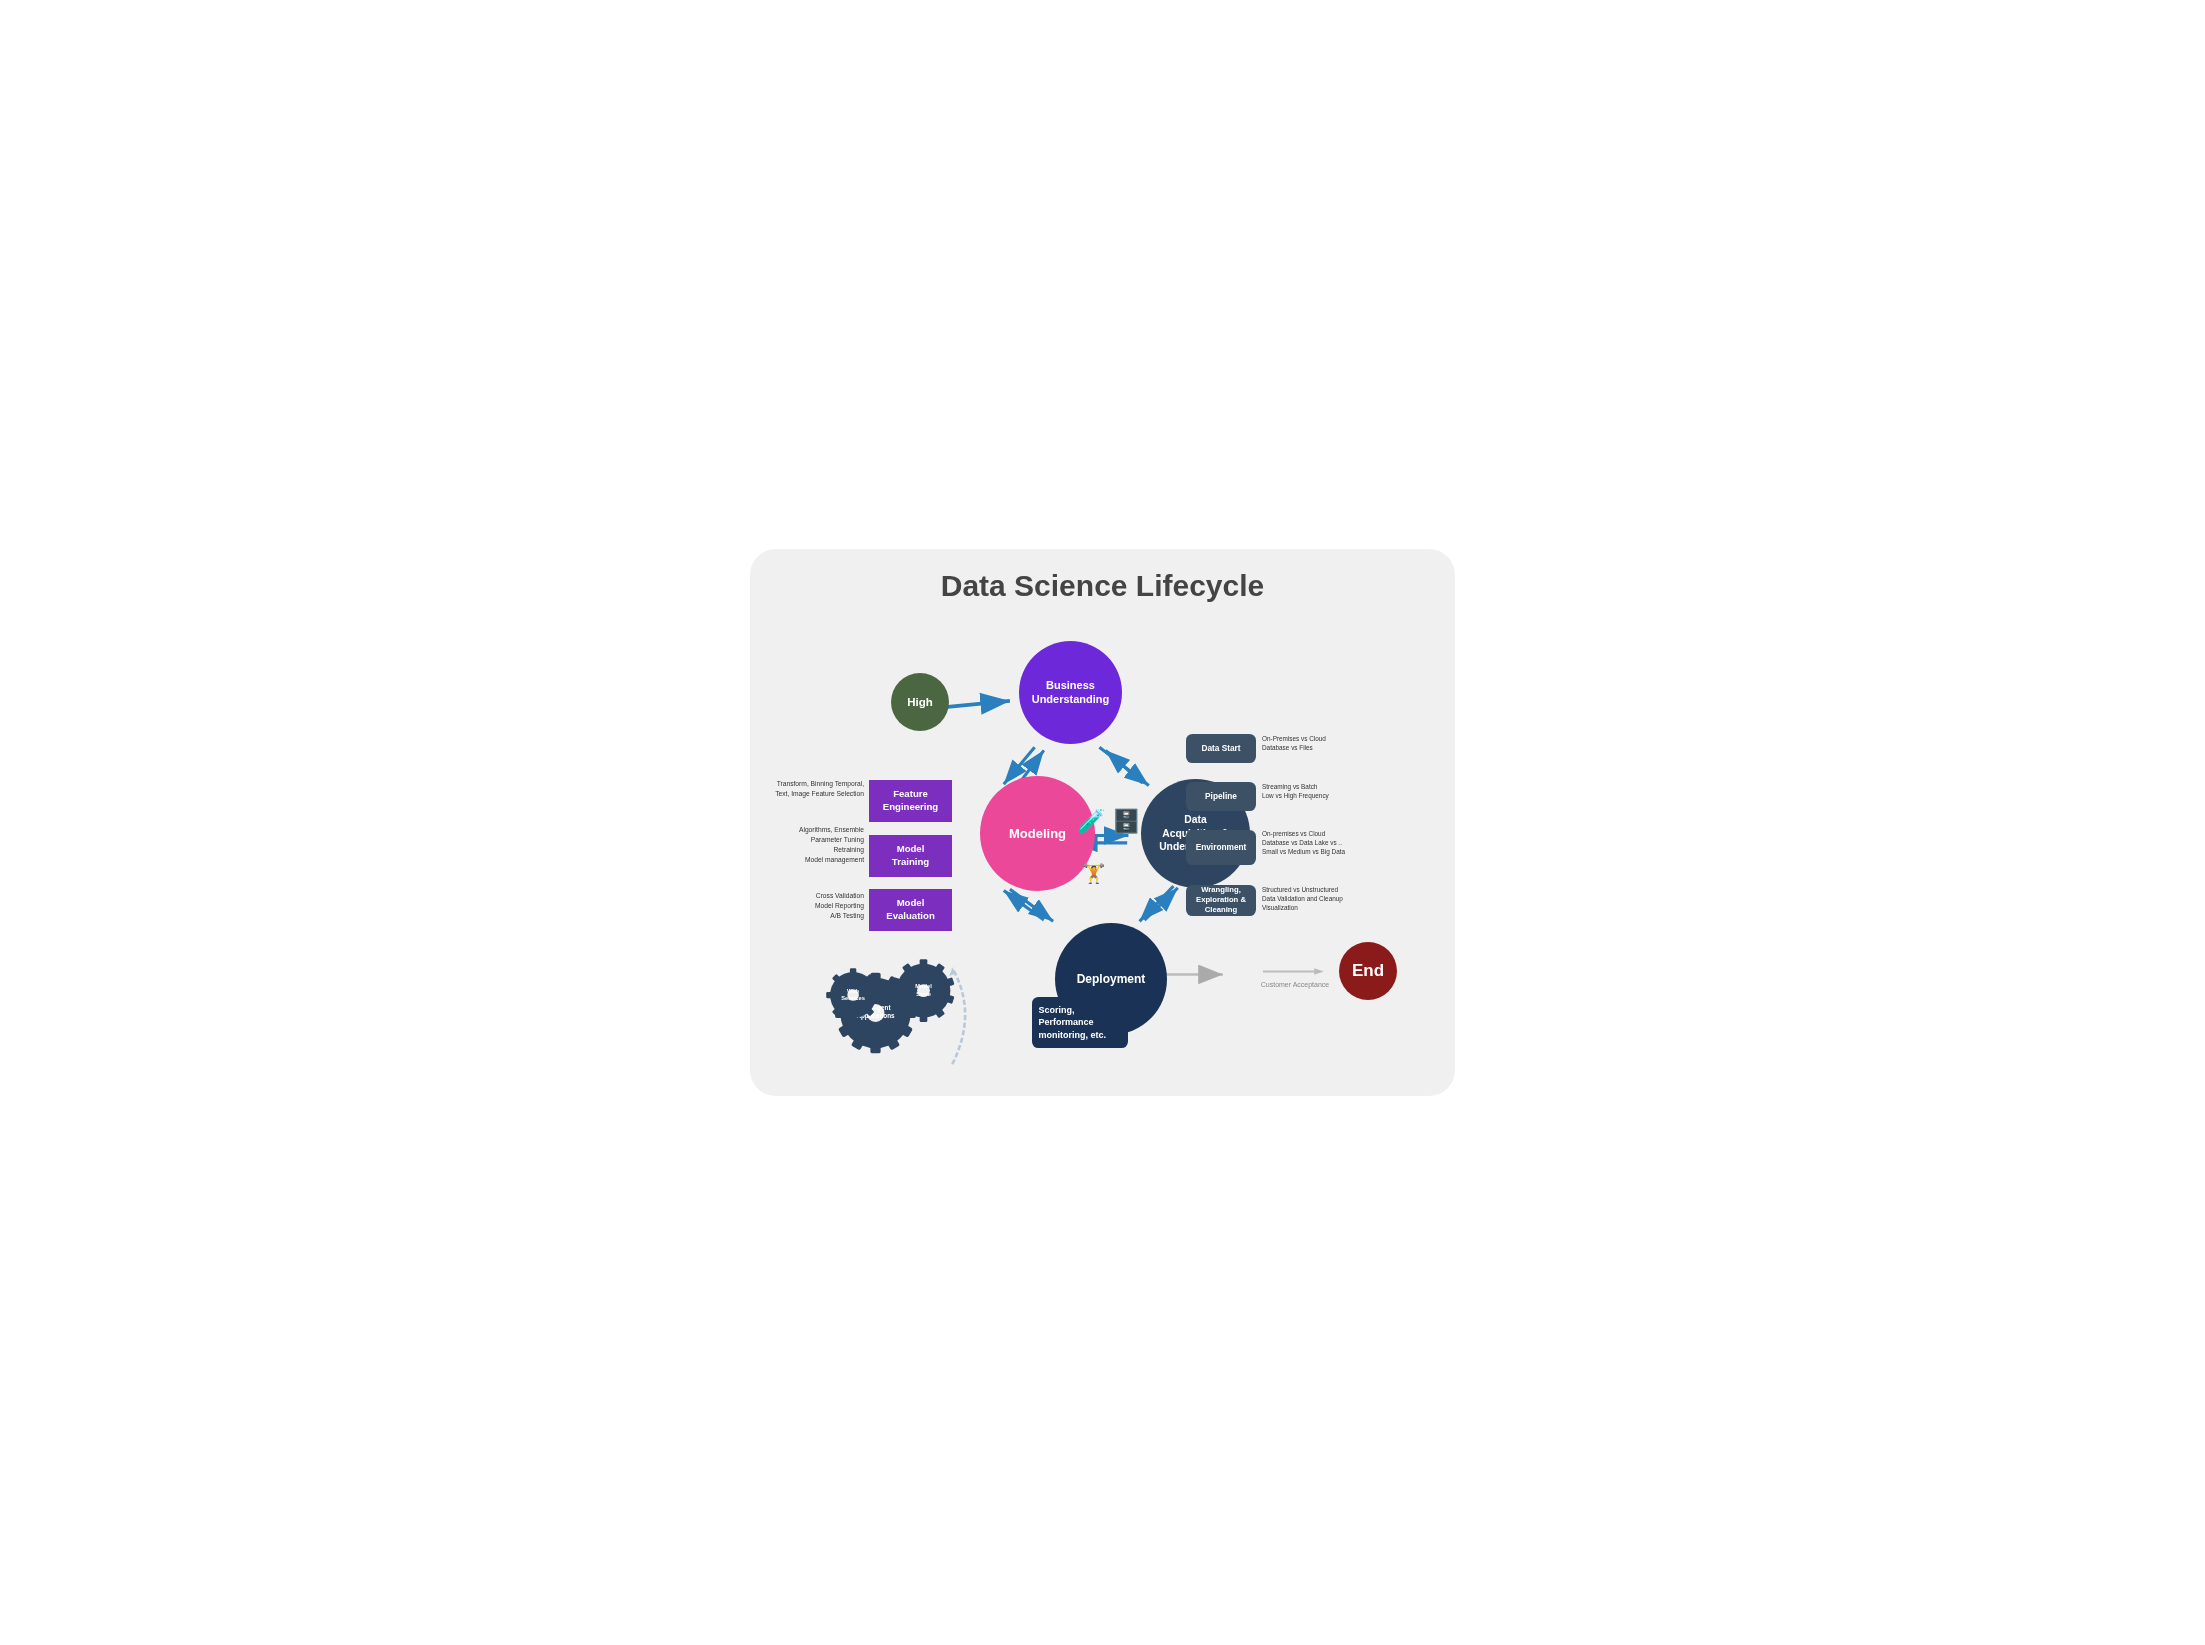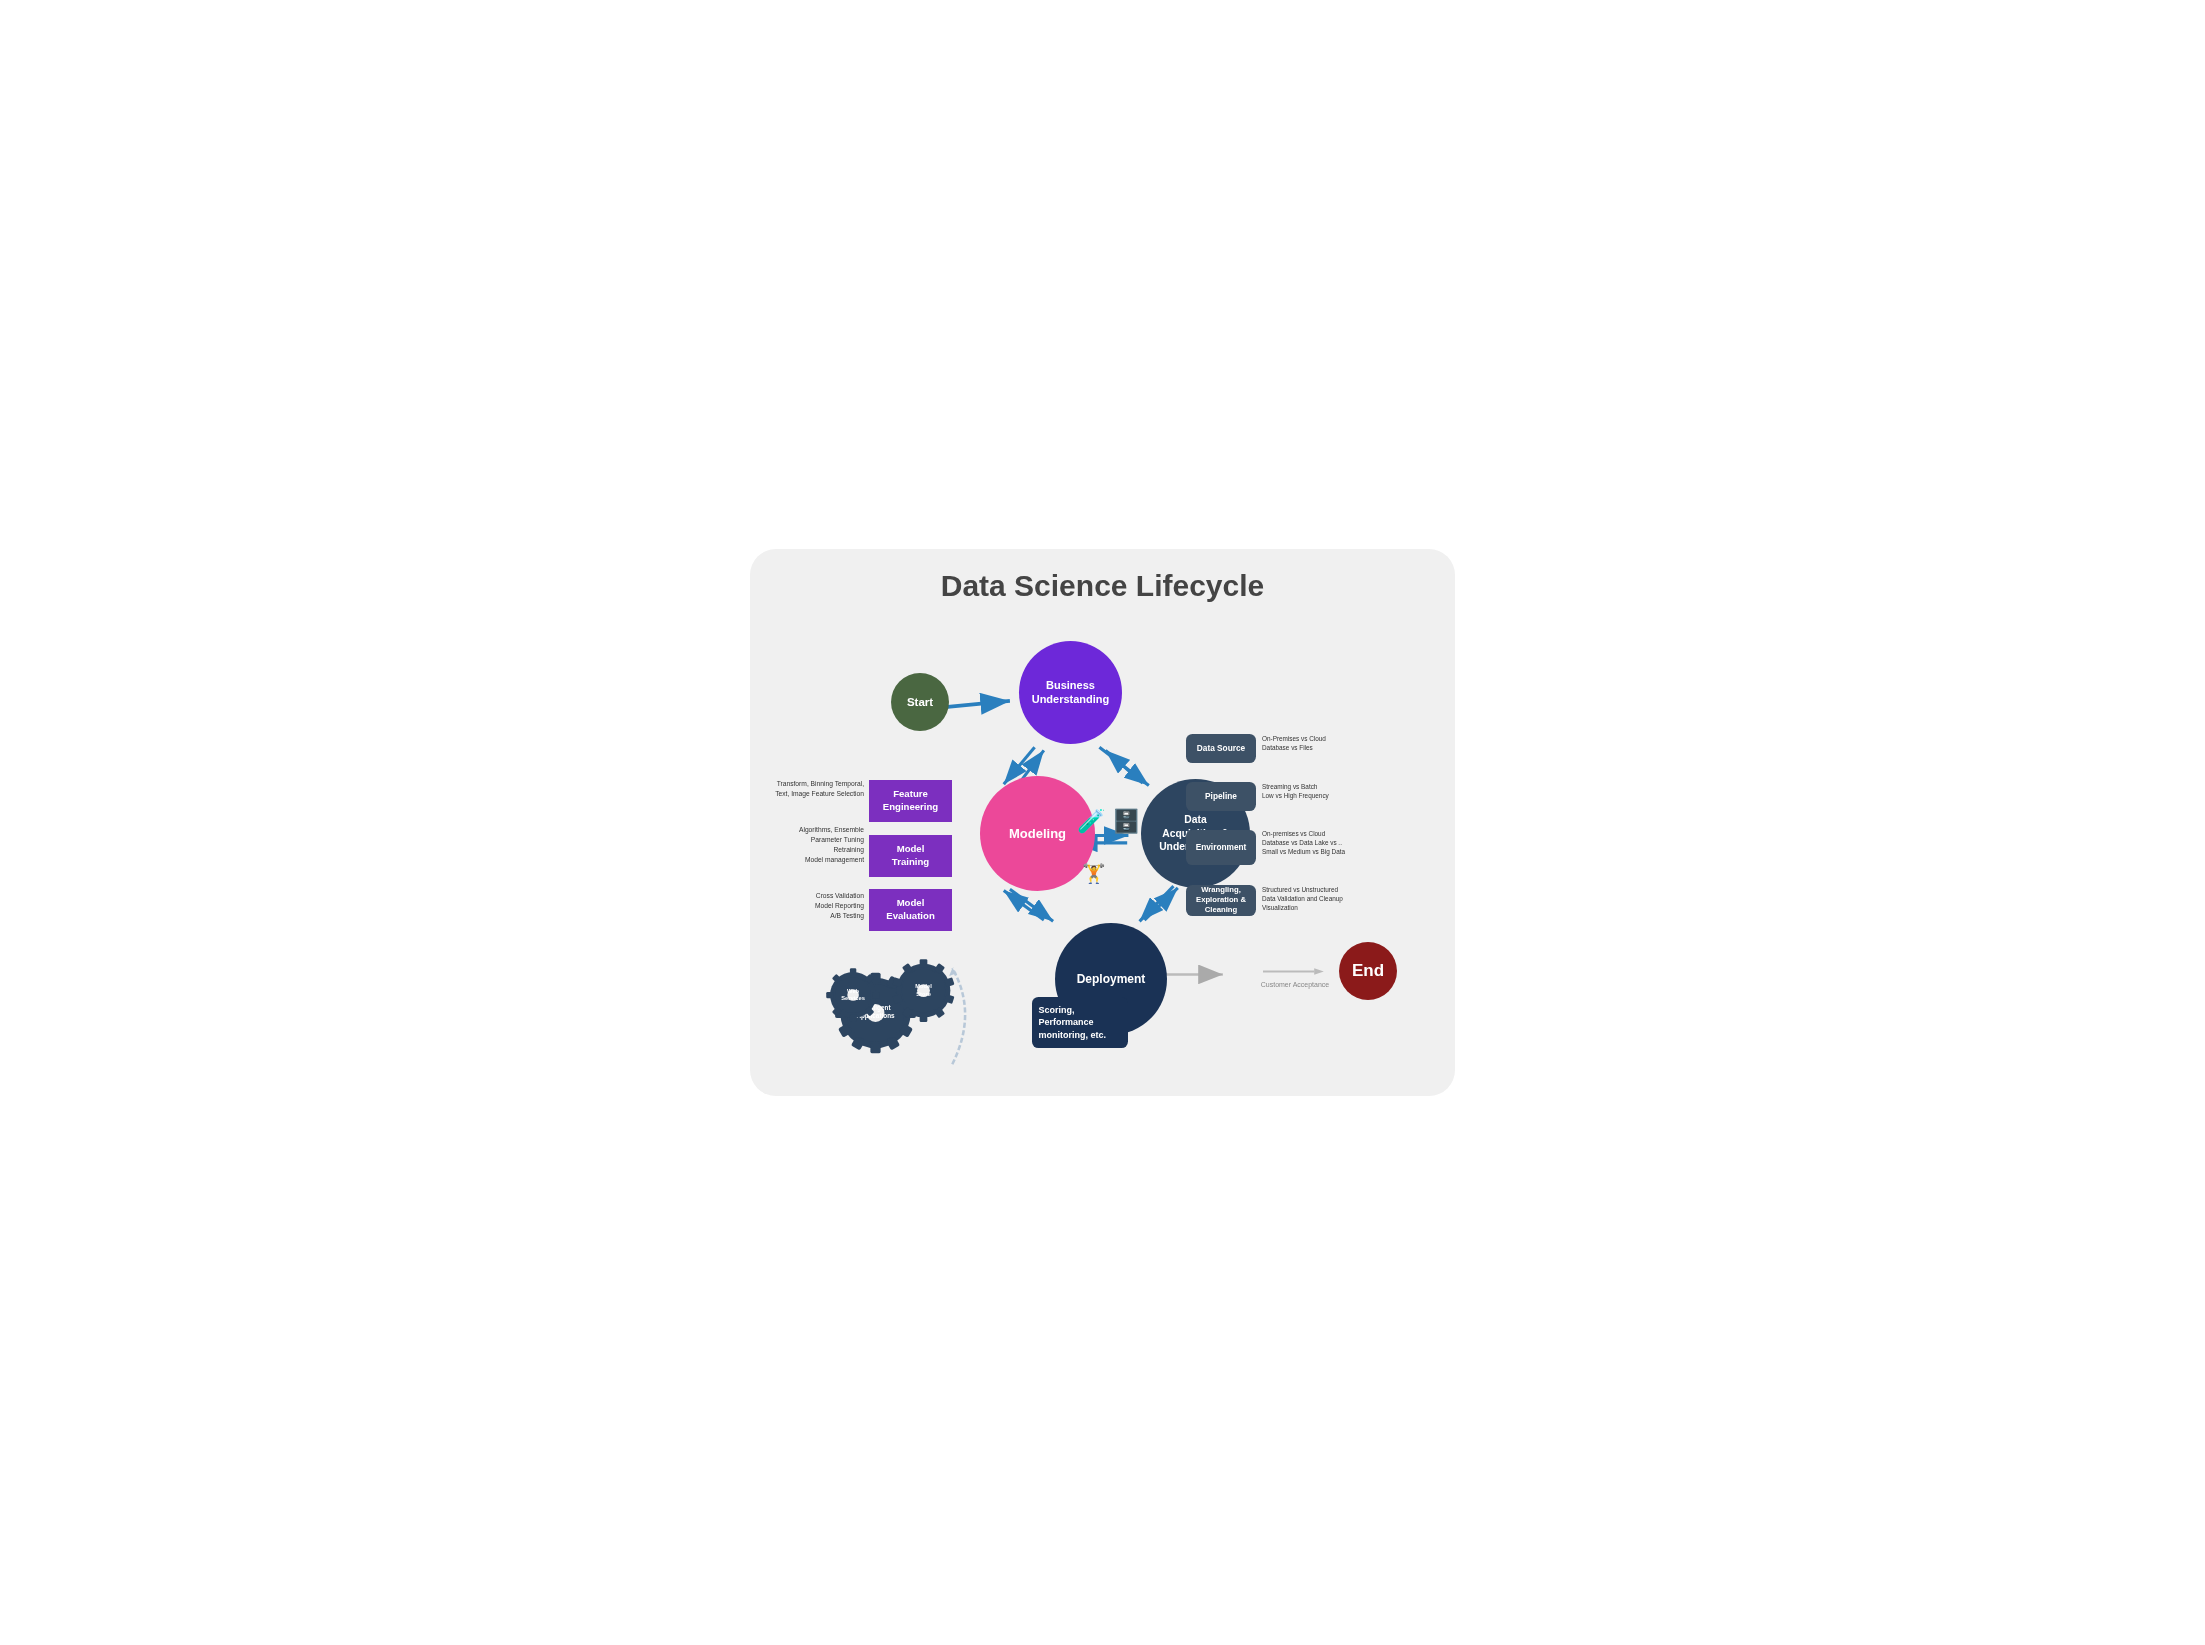--- a/index.html
+++ b/index.html
@@ -266,21 +266,21 @@
       <line x1="455" y1="490" x2="390" y2="442" stroke="#2a7fbe" stroke-width="5" marker-end="url(#arrowhead)"></line>
 
       <line x1="665" y1="435" x2="610" y2="492" stroke="#2a7fbe" stroke-width="5" marker-end="url(#arrowhead)"></line>
 
       <line x1="618" y1="490" x2="672" y2="438" stroke="#2a7fbe" stroke-width="5" marker-end="url(#arrowhead)"></line>
 
       <line x1="630" y1="578" x2="745" y2="578" stroke="#bbb" stroke-width="4" marker-end="url(#arrowhead-gray)"></line>
     </svg>
 
     <div class="circle circle-start">
-      <span>Start</span>
+      <span>High</span>
     </div>
 
     <div class="circle circle-business">
       <span>Business<br>Understanding</span>
     </div>
 
     <div class="circle circle-modeling">
       <span>Modeling</span>
     </div>
 
@@ -322,21 +322,21 @@
       <span>Feature<br>Engineering</span>
     </div>
     <div class="purple-box box-model-training">
       <span>Model<br>Training</span>
     </div>
     <div class="purple-box box-model-eval">
       <span>Model<br>Evaluation</span>
     </div>
 
     <div class="right-box box-datasource">
-      <span>Data Source</span>
+      <span>Data Start</span>
     </div>
     <div class="right-box-label label-datasource">
       <span>On-Premises vs Cloud<br>Database vs Files</span>
     </div>
 
     <div class="right-box box-pipeline">
       <span>Pipeline</span>
     </div>
     <div class="right-box-label label-pipeline">
       <span>Streaming vs Batch<br>Low vs High Frequency</span>

